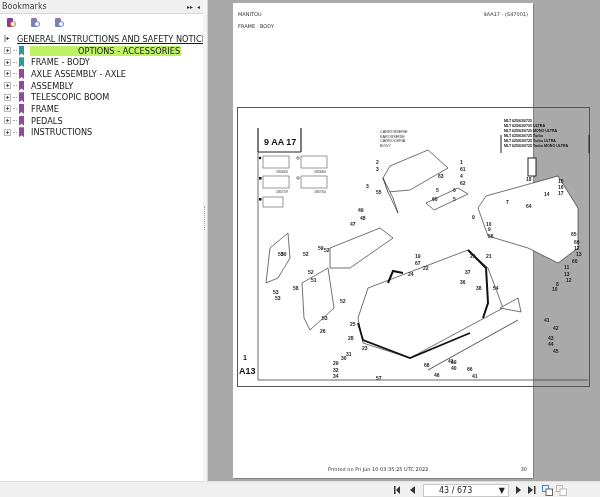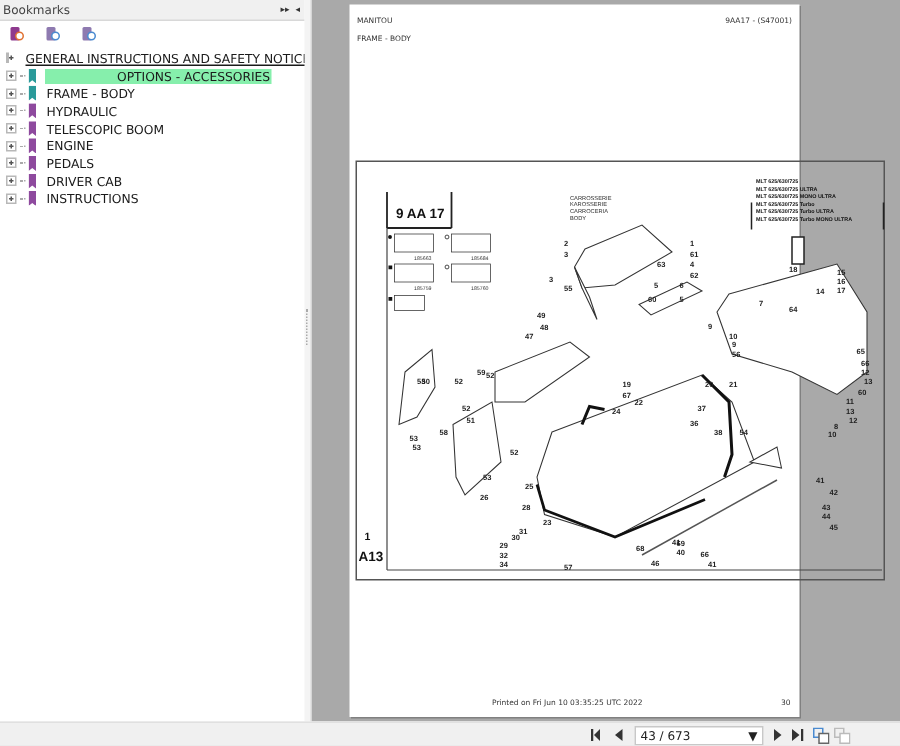--- a/index.html
+++ b/index.html
@@ -10,21 +10,21 @@
     .sidebar { position: absolute; left: 0; top: 0; width: 203px; height: 481px; background: #fff; }
     .sb-header { height: 14px; background: #f0f0f0; border-bottom: 1px solid #d8d8d8; display: flex; align-items: center; justify-content: space-between; padding: 0 3px 0 2px; }
     .sb-title { font-size: 8px; color: #444; font-family: "DejaVu Sans", sans-serif; }
     .sb-ctrls { display: flex; gap: 4px; font-size: 6px; color: #333; }
     .sb-tools { height: 18px; display: flex; align-items: center; gap: 14px; padding-left: 6px; }
     .tool-ic { width: 10px; height: 11px; position: relative; }
     .tool-ic .flag { position: absolute; left: 1px; top: 0; width: 6px; height: 9px; border-radius: 1px; }
     .tool-ic .dot { position: absolute; right: 0; top: 3px; width: 6px; height: 6px; border-radius: 50%; border: 1.2px solid; background: #fff; }
     .tree { padding-top: 1px; }
     .tree-item { height: 11.7px; display: flex; align-items: center; padding-left: 4px; white-space: nowrap; }
-    .tree-item.selected .ti-label { background: #86efac; padding-left: 48px; }
+    .tree-item.selected .ti-label { background: #bef264; padding-left: 48px; }
     .expander { width: 7px; height: 7px; border: 1px solid #b8b8b8; position: relative; margin-right: 2px; background: #fff; }
     .expander::before { content: ""; position: absolute; left: 1px; top: 2px; width: 3px; height: 1px; background: #555; }
     .expander::after { content: ""; position: absolute; left: 2px; top: 1px; width: 1px; height: 3px; background: #555; }
     .dash { width: 4px; border-top: 1px dotted #aaa; margin-right: 2px; }
     .bm-icon { width: 5px; height: 10px; margin-right: 6px; clip-path: polygon(0 0,100% 0,100% 100%,50% 80%,0 100%); }
     .ti-label { font-size: 8.2px; color: #1a1a1a; font-family: "DejaVu Sans", sans-serif; padding: 0 1px; line-height: 10px; }
     .ti-label.underline { text-decoration: underline; }
 
     
     .splitter { position: absolute; left: 203px; top: 0; width: 5px; height: 481px; background: #f4f4f4; border-right: 1px solid #d6d6d6; }
@@ -38,21 +38,21 @@
     .pg-sub { position: absolute; left: 5px; top: 20px; font-size: 5px; color: #333; font-family: "DejaVu Sans", sans-serif; }
     .pg-foot { position: absolute; left: 95px; top: 463px; font-size: 5px; color: #333; font-family: "DejaVu Sans", sans-serif; }
     .pg-num { position: absolute; right: 6px; top: 463px; font-size: 5px; color: #333; font-family: "DejaVu Sans", sans-serif; }
 
     .drawing { position: absolute; left: 4px; top: 104px; width: 353px; height: 280px; border: 1px solid #555; }
 
     
     .bottombar { position: absolute; left: 0; top: 481px; width: 600px; height: 16px; background: #f0f0f0; border-top: 1px solid #e0e0e0; }
     .nav { position: absolute; left: 392px; top: 1px; display: flex; align-items: center; gap: 0; height: 14px; }
     .nav-btn { width: 14px; height: 14px; display: flex; align-items: center; justify-content: center; }
-    .page-box { width: 86px; height: 13px; background: #fff; border: 1px solid #c8c8c8; margin: 0 3px; display: flex; align-items: center; justify-content: space-between; padding: 0 3px 0 3px; }
+    .page-box { width: 86px; height: 13px; background: #fff; border: 1px solid #c8c8c8; margin: 0 3px; display: flex; align-items: center; justify-content: space-between; padding: 0 3px 0 15px; }
     .page-box span { font-size: 8px; color: #222; font-family: "DejaVu Sans", sans-serif; }
     .caret { font-size: 5px; color: #444; }
   </style>
 </head>
 <body>
 
 <div class="sidebar">
   <div class="sb-header">
     <span class="sb-title">Bookmarks</span>
     <span class="sb-ctrls">
@@ -90,45 +90,45 @@
       <div class="tree-item">
         <span class="expander"></span>
         <span class="dash"></span>
         <span class="bm-icon" style="background:#2a9a9a"></span>
         <span class="ti-label">FRAME - BODY</span>
       </div>
       <div class="tree-item">
         <span class="expander"></span>
         <span class="dash"></span>
         <span class="bm-icon" style="background:#8e4a9e"></span>
-        <span class="ti-label">HYDRAULIC</span>
+        <span class="ti-label">AXLE ASSEMBLY - AXLE</span>
+      </div>
+      <div class="tree-item">
+        <span class="expander"></span>
+        <span class="dash"></span>
+        <span class="bm-icon" style="background:#8e4a9e"></span>
+        <span class="ti-label">ASSEMBLY</span>
       </div>
       <div class="tree-item">
         <span class="expander"></span>
         <span class="dash"></span>
         <span class="bm-icon" style="background:#8e4a9e"></span>
         <span class="ti-label">TELESCOPIC BOOM</span>
       </div>
       <div class="tree-item">
         <span class="expander"></span>
         <span class="dash"></span>
         <span class="bm-icon" style="background:#8e4a9e"></span>
-        <span class="ti-label">ENGINE</span>
+        <span class="ti-label">FRAME</span>
       </div>
       <div class="tree-item">
         <span class="expander"></span>
         <span class="dash"></span>
         <span class="bm-icon" style="background:#8e4a9e"></span>
         <span class="ti-label">PEDALS</span>
-      </div>
-      <div class="tree-item">
-        <span class="expander"></span>
-        <span class="dash"></span>
-        <span class="bm-icon" style="background:#8e4a9e"></span>
-        <span class="ti-label">DRIVER CAB</span>
       </div>
       <div class="tree-item">
         <span class="expander"></span>
         <span class="dash"></span>
         <span class="bm-icon" style="background:#8e4a9e"></span>
         <span class="ti-label">INSTRUCTIONS</span>
       </div>
     </div>
 </div>
 

